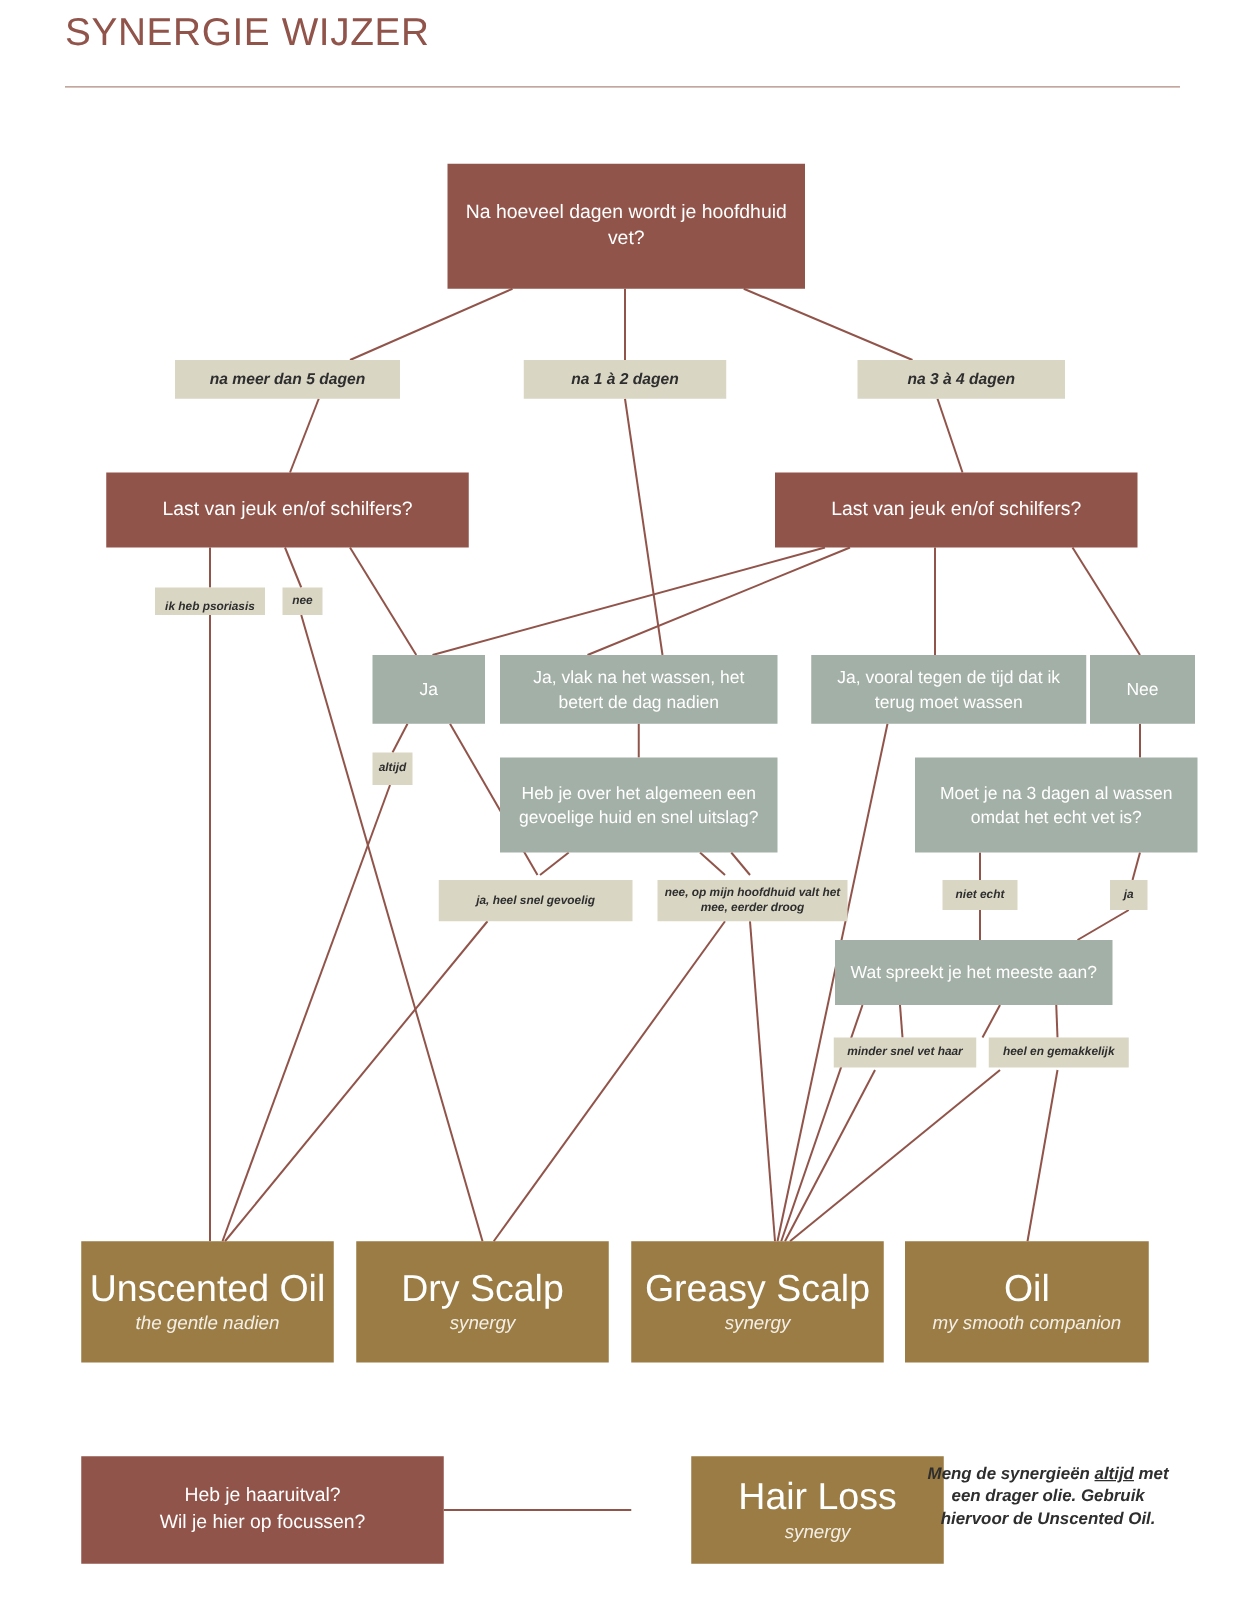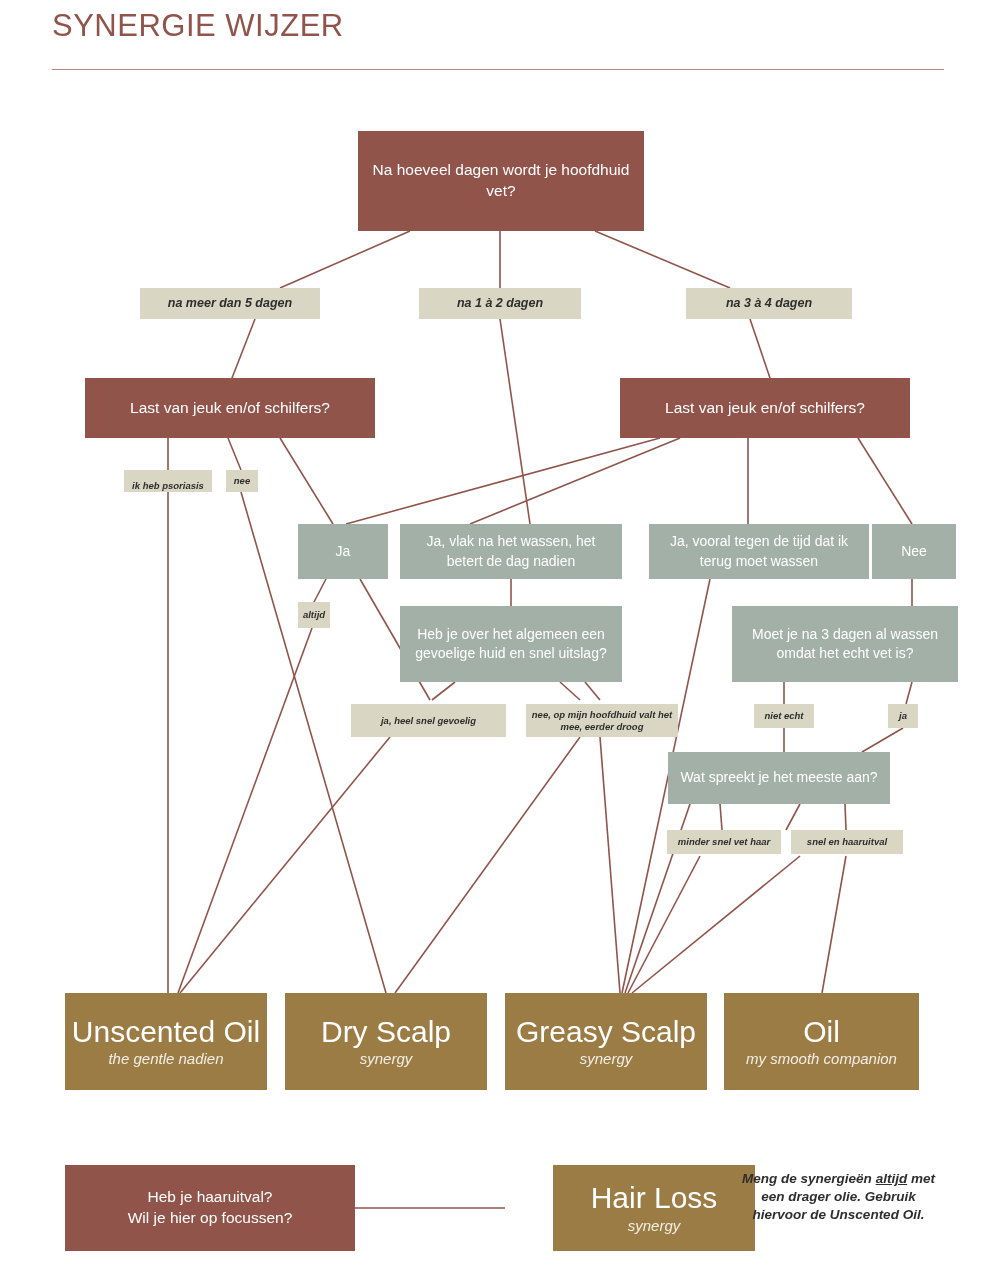--- a/index.html
+++ b/index.html
@@ -280,21 +280,21 @@
 
   <div class="node q-sage" style="left:668px; top:752px; width:222px; height:52px;">
     <div class="node-text">Wat spreekt je het meeste aan?</div>
   </div>
 
   <div class="label label-sm" style="left:667px; top:830px; width:114px; height:24px;">
     <span>minder snel vet haar</span>
   </div>
 
   <div class="label label-sm" style="left:791px; top:830px; width:112px; height:24px;">
-    <span>snel en haaruitval</span>
+    <span>heel en gemakkelijk</span>
   </div>
 
   <div class="product" style="left:65px; top:993px; width:202px; height:97px;">
     <div class="p-name">Unscented Oil</div>
     <div class="p-sub">the gentle nadien</div>
   </div>
 
   <div class="product" style="left:285px; top:993px; width:202px; height:97px;">
     <div class="p-name">Dry Scalp</div>
     <div class="p-sub">synergy</div>

